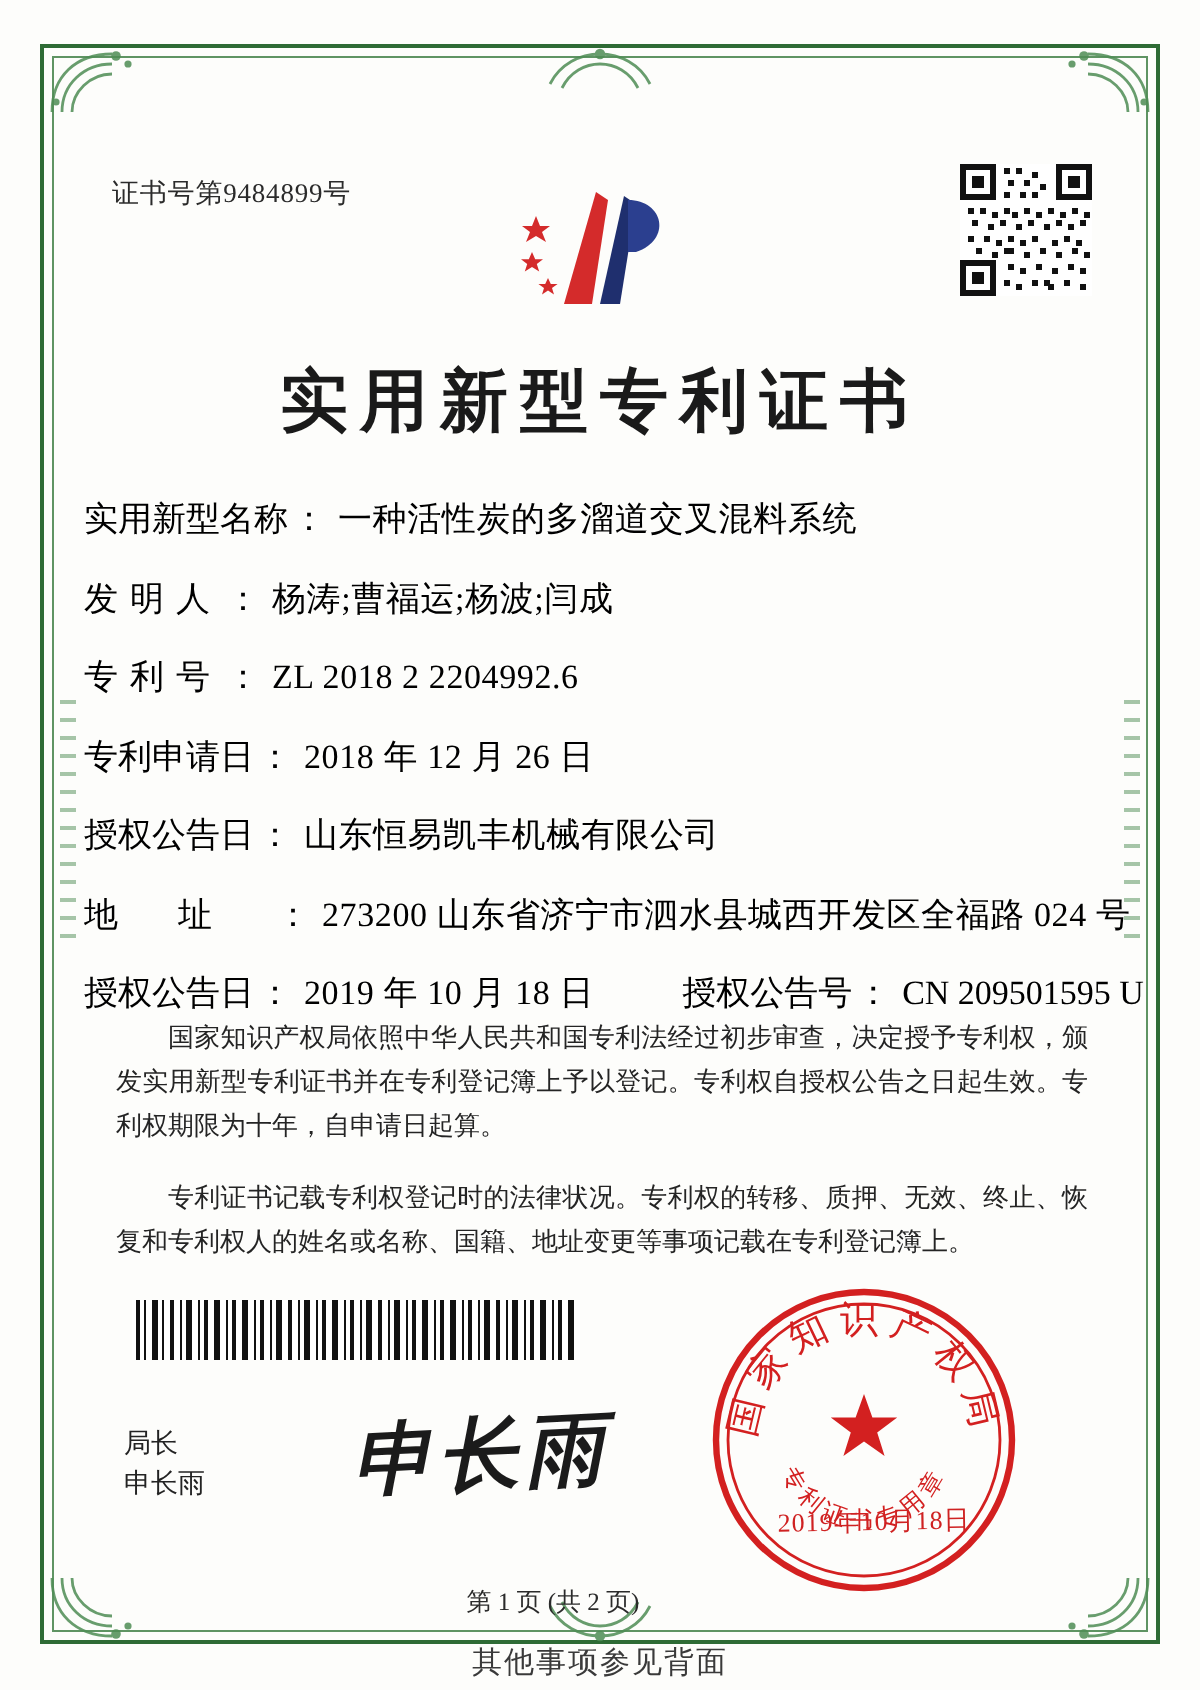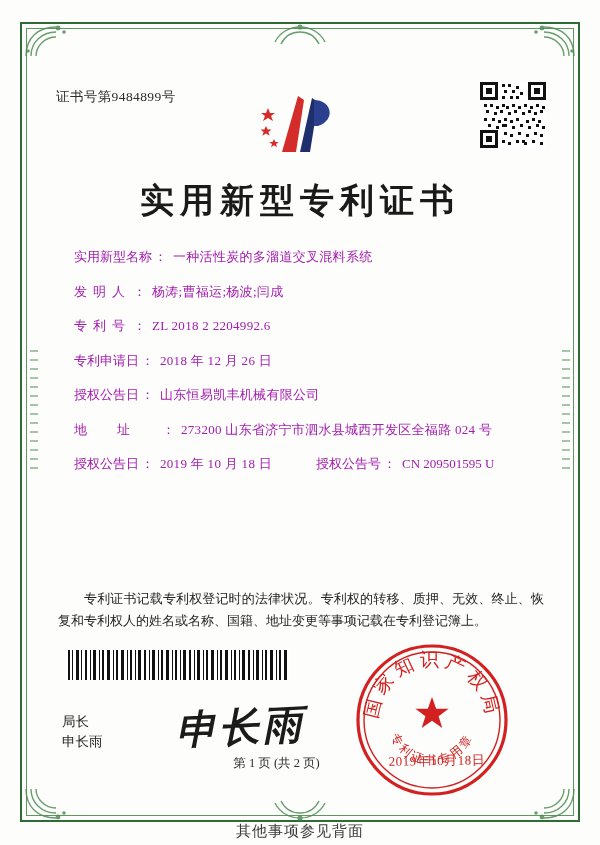--- a/index.html
+++ b/index.html
@@ -100,25 +100,25 @@
     font-size: 34px;
     letter-spacing: 6px;
     font-weight: bold;
     color: #1a1a1a;
     font-family: Liberation Serif, serif;
   }
 
   
   .fields {
     position: absolute;
-    left: 74px;
+    left: 42px;
     top: 248px;
     width: 484px;
-    font-size: 13px;
-    color: #a21caf;
+    font-size: 17px;
+    color: #000000;
   }
   .frow {
     display: flex;
     align-items: baseline;
     margin-bottom: 16.5px;
     white-space: nowrap;
   }
   .flabel {
     flex: 0 0 auto;
     letter-spacing: 6px;
@@ -198,21 +198,21 @@
     color: #cf2222;
     font-size: 13px;
     letter-spacing: .5px;
     transform: rotate(-1deg);
   }
 
   
   .page-no {
     position: absolute;
     left: 0;
-    top: 755px;
+    top: 793px;
     width: 553px;
     text-align: center;
     font-size: 12.5px;
     color: #2b2b2b;
   }
   .footer-note {
     position: absolute;
     left: 0;
     top: 822px;
     width: 600px;
@@ -435,20 +435,21 @@
       <span class="fvalue">2019 年 10 月 18 日</span>
       <span class="second">
         <span class="flabel tight">授权公告号</span>
         <span class="fcolon">：</span>
         <span>CN 209501595 U</span>
       </span>
     </div>
 
   </div>
 
+  <div class="para para1">国家知识产权局依照中华人民共和国专利法经过初步审查，决定授予专利权，颁发实用新型专利证书并在专利登记簿上予以登记。专利权自授权公告之日起生效。专利权期限为十年，自申请日起算。</div>
   <div class="para para2">专利证书记载专利权登记时的法律状况。专利权的转移、质押、无效、终止、恢复和专利权人的姓名或名称、国籍、地址变更等事项记载在专利登记簿上。</div>
 
   <div class="barcode">
     <svg viewBox="0 0 224 30" shape-rendering="crispEdges">
       <rect width="224" height="30" fill="#ffffff"></rect>
       <g fill="#111111">
         <rect x="2" y="0" width="2" height="30"></rect>
           <rect x="6" y="0" width="1" height="30"></rect>
         <rect x="10" y="0" width="3" height="30"></rect>
           <rect x="15" y="0" width="1" height="30"></rect>

